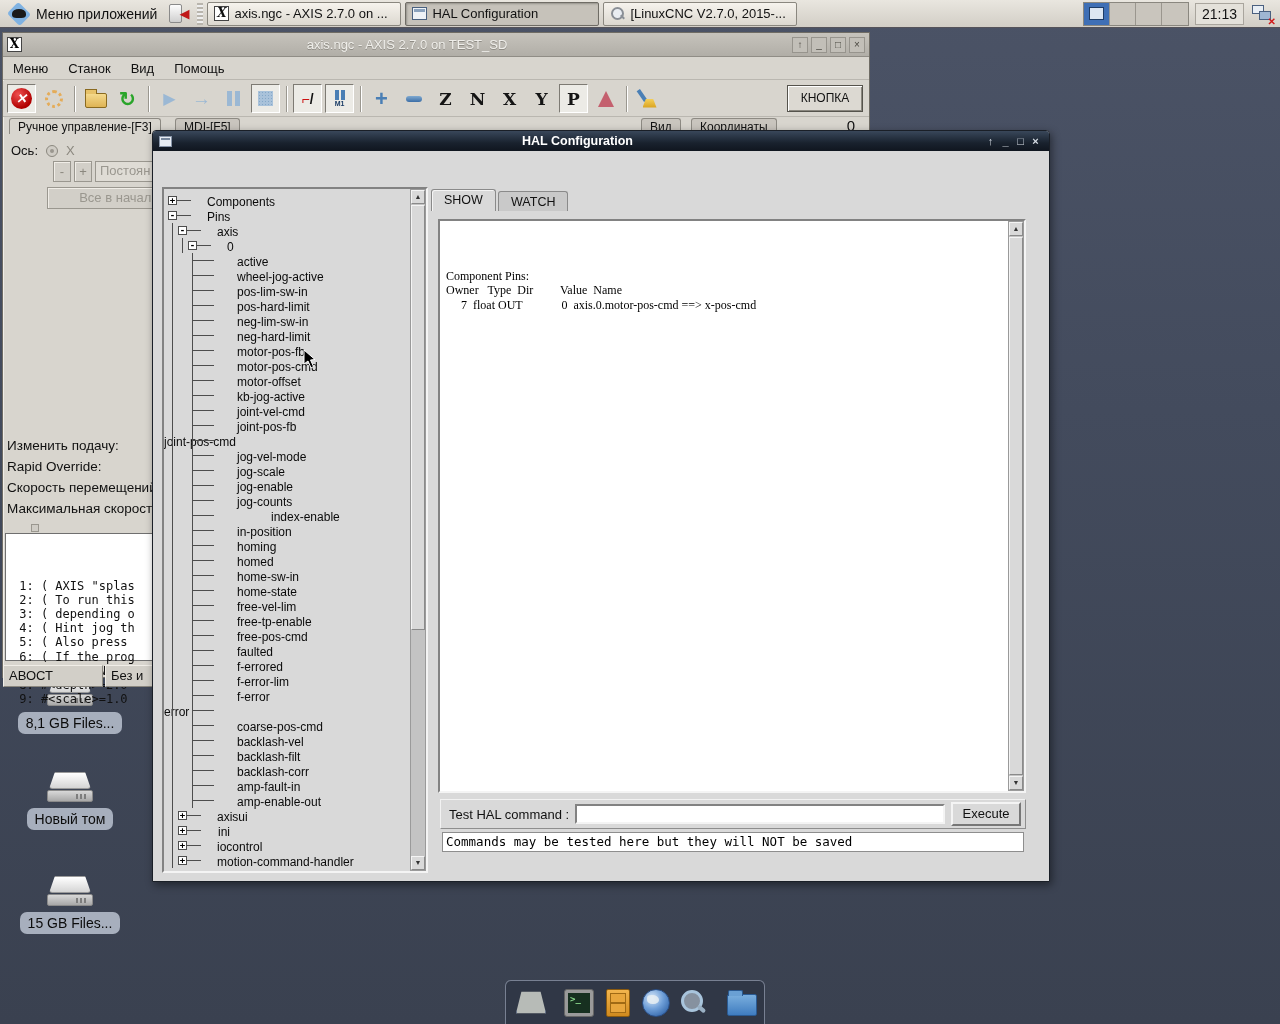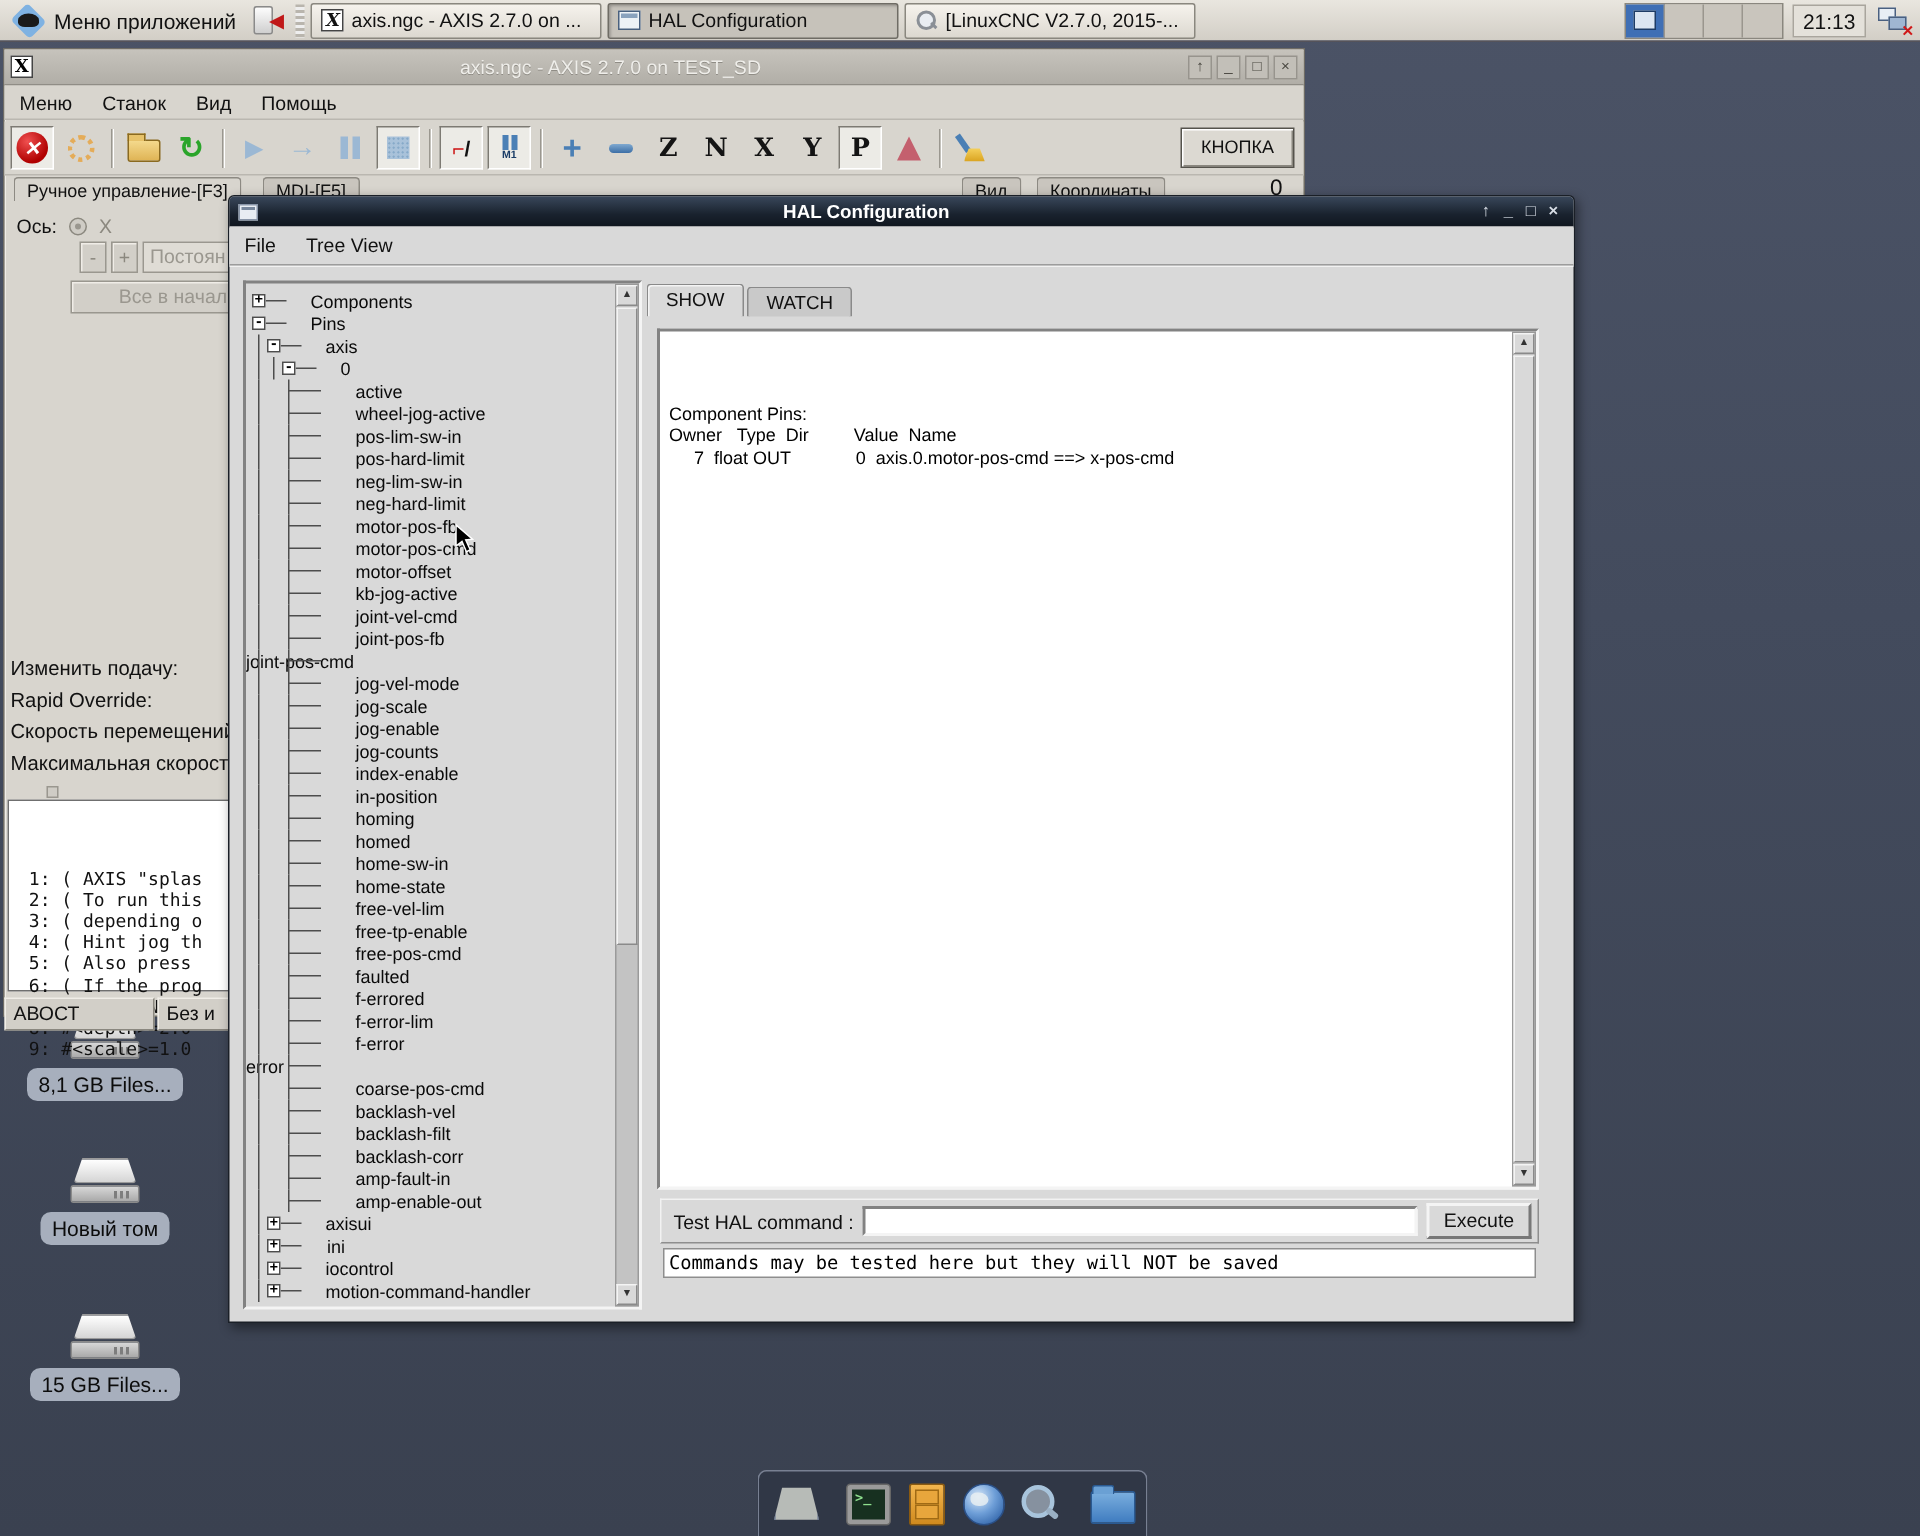--- a/index.html
+++ b/index.html
@@ -170,21 +170,21 @@
   .vscroll .thumb { position:absolute; left:0; right:0; background:#d9d9d9;
     border:1px solid; border-color:#f4f4f4 #8a8a8a #8a8a8a #f4f4f4; }
 
   .hal-tab { position:absolute; height:22px; background:#d9d9d9; border:1px solid #8a8a8a; border-bottom:none;
     border-radius:3px 3px 0 0; font-size:12.5px; padding:3px 12px 0; color:#111; top:58px; }
   .hal-tab.sel { box-shadow:inset 1px 1px 0 #f4f4f4; }
   .hal-tab.off { background:#c9c9c9; top:60px; height:20px; }
 
   .out-box { position:absolute; left:285px; top:88px; width:588px; height:574px; background:#fff; }
   .out-text { position:absolute; left:0; top:0; bottom:0; right:17px;
-    font-family:Liberation Sans, sans-serif; font-size:12px; line-height:14.5px;
+    font-family:Liberation Serif, serif; font-size:12px; line-height:14.5px;
     padding:4px 16px 0 6px; white-space:pre; color:#000; overflow:hidden; }
 
   .cmd-row { position:absolute; left:287px; top:668px; width:586px; height:30px;
     border:1px solid; border-color:#f2f2f2 #8e8e8e #8e8e8e #f2f2f2;
     display:flex; align-items:center; padding:0 4px; gap:6px; }
   .cmd-row label { font-size:13px; color:#111; white-space:nowrap; padding-left:4px; }
   .cmd-input { flex:1; height:20px; background:#fff; border:2px solid; border-color:#828282 #f4f4f4 #f4f4f4 #828282; }
   .exec-btn { width:70px; height:24px; background:#d9d9d9; border:2px solid;
     border-color:#f4f4f4 #777 #777 #f4f4f4; font-size:13px; text-align:center; line-height:20px; color:#111; }
   .cmd-msg { position:absolute; left:289px; top:701px; width:582px; height:20px; background:#fff;
@@ -400,25 +400,20 @@
 
 <div class="win hal-win">
   <div class="hal-title">
     <span class="ico"></span>
     <span class="t">HAL Configuration</span>
     <span class="wb">↑</span>
     <span class="wb">_</span>
     <span class="wb">□</span>
     <span class="wb">×</span>
   </div>
-  <div class="hal-menubar">
-
-  <span>File</span>
-      <span>Tree View</span>
-    </div>
 
   <div class="tree-box sunken2">
     <div class="tree-area">
         <div class="trow"><i class="tick" style="left: 13px; width: 14px;"></i><b class="expbox" style="left: 4px;">+</b><span class="tlabel" style="margin-left: 43px;">Components</span></div>
         <div class="trow"><i class="tick" style="left: 13px; width: 14px;"></i><b class="expbox" style="left: 4px;">-</b><span class="tlabel" style="margin-left: 43px;">Pins</span></div>
         <div class="trow"><i class="vl" style="left: 8px;"></i><i class="tick" style="left: 23px; width: 14px;"></i><b class="expbox" style="left: 14px;">-</b><span class="tlabel" style="margin-left: 53px;">axis</span></div>
         <div class="trow"><i class="vl" style="left: 8px;"></i><i class="vl" style="left: 18px;"></i><i class="tick" style="left: 33px; width: 14px;"></i><b class="expbox" style="left: 24px;">-</b><span class="tlabel" style="margin-left: 63px;">0</span></div>
         <div class="trow"><i class="vl" style="left: 8px;"></i><i class="vl" style="left: 28px;"></i><i class="tick" style="left: 28px; width: 22px;"></i><span class="tlabel" style="margin-left: 73px;">active</span></div>
         <div class="trow"><i class="vl" style="left: 8px;"></i><i class="vl" style="left: 28px;"></i><i class="tick" style="left: 28px; width: 22px;"></i><span class="tlabel" style="margin-left: 73px;">wheel-jog-active</span></div>
         <div class="trow"><i class="vl" style="left: 8px;"></i><i class="vl" style="left: 28px;"></i><i class="tick" style="left: 28px; width: 22px;"></i><span class="tlabel" style="margin-left: 73px;">pos-lim-sw-in</span></div>
@@ -429,21 +424,21 @@
         <div class="trow"><i class="vl" style="left: 8px;"></i><i class="vl" style="left: 28px;"></i><i class="tick" style="left: 28px; width: 22px;"></i><span class="tlabel" style="margin-left: 73px;">motor-pos-cmd</span></div>
         <div class="trow"><i class="vl" style="left: 8px;"></i><i class="vl" style="left: 28px;"></i><i class="tick" style="left: 28px; width: 22px;"></i><span class="tlabel" style="margin-left: 73px;">motor-offset</span></div>
         <div class="trow"><i class="vl" style="left: 8px;"></i><i class="vl" style="left: 28px;"></i><i class="tick" style="left: 28px; width: 22px;"></i><span class="tlabel" style="margin-left: 73px;">kb-jog-active</span></div>
         <div class="trow"><i class="vl" style="left: 8px;"></i><i class="vl" style="left: 28px;"></i><i class="tick" style="left: 28px; width: 22px;"></i><span class="tlabel" style="margin-left: 73px;">joint-vel-cmd</span></div>
         <div class="trow"><i class="vl" style="left: 8px;"></i><i class="vl" style="left: 28px;"></i><i class="tick" style="left: 28px; width: 22px;"></i><span class="tlabel" style="margin-left: 73px;">joint-pos-fb</span></div>
         <div class="trow"><i class="vl" style="left: 8px;"></i><i class="vl" style="left: 28px;"></i><i class="tick" style="left: 28px; width: 22px;"></i><span class="tlabel" style="">joint-pos-cmd</span></div>
         <div class="trow"><i class="vl" style="left: 8px;"></i><i class="vl" style="left: 28px;"></i><i class="tick" style="left: 28px; width: 22px;"></i><span class="tlabel" style="margin-left: 73px;">jog-vel-mode</span></div>
         <div class="trow"><i class="vl" style="left: 8px;"></i><i class="vl" style="left: 28px;"></i><i class="tick" style="left: 28px; width: 22px;"></i><span class="tlabel" style="margin-left: 73px;">jog-scale</span></div>
         <div class="trow"><i class="vl" style="left: 8px;"></i><i class="vl" style="left: 28px;"></i><i class="tick" style="left: 28px; width: 22px;"></i><span class="tlabel" style="margin-left: 73px;">jog-enable</span></div>
         <div class="trow"><i class="vl" style="left: 8px;"></i><i class="vl" style="left: 28px;"></i><i class="tick" style="left: 28px; width: 22px;"></i><span class="tlabel" style="margin-left: 73px;">jog-counts</span></div>
-        <div class="trow"><i class="vl" style="left: 8px;"></i><i class="vl" style="left: 28px;"></i><i class="tick" style="left: 28px; width: 22px;"></i><span class="tlabel" style="margin-left: 73px;">index-enable</span></div>
+        <div class="trow"><i class="vl" style="left: 8px;"></i><i class="vl" style="left: 28px;"></i><i class="tick" style="left: 28px; width: 22px;"></i><span class="tlabel" style="margin-left: 107px;">index-enable</span></div>
         <div class="trow"><i class="vl" style="left: 8px;"></i><i class="vl" style="left: 28px;"></i><i class="tick" style="left: 28px; width: 22px;"></i><span class="tlabel" style="margin-left: 73px;">in-position</span></div>
         <div class="trow"><i class="vl" style="left: 8px;"></i><i class="vl" style="left: 28px;"></i><i class="tick" style="left: 28px; width: 22px;"></i><span class="tlabel" style="margin-left: 73px;">homing</span></div>
         <div class="trow"><i class="vl" style="left: 8px;"></i><i class="vl" style="left: 28px;"></i><i class="tick" style="left: 28px; width: 22px;"></i><span class="tlabel" style="margin-left: 73px;">homed</span></div>
         <div class="trow"><i class="vl" style="left: 8px;"></i><i class="vl" style="left: 28px;"></i><i class="tick" style="left: 28px; width: 22px;"></i><span class="tlabel" style="margin-left: 73px;">home-sw-in</span></div>
         <div class="trow"><i class="vl" style="left: 8px;"></i><i class="vl" style="left: 28px;"></i><i class="tick" style="left: 28px; width: 22px;"></i><span class="tlabel" style="margin-left: 73px;">home-state</span></div>
         <div class="trow"><i class="vl" style="left: 8px;"></i><i class="vl" style="left: 28px;"></i><i class="tick" style="left: 28px; width: 22px;"></i><span class="tlabel" style="margin-left: 73px;">free-vel-lim</span></div>
         <div class="trow"><i class="vl" style="left: 8px;"></i><i class="vl" style="left: 28px;"></i><i class="tick" style="left: 28px; width: 22px;"></i><span class="tlabel" style="margin-left: 73px;">free-tp-enable</span></div>
         <div class="trow"><i class="vl" style="left: 8px;"></i><i class="vl" style="left: 28px;"></i><i class="tick" style="left: 28px; width: 22px;"></i><span class="tlabel" style="margin-left: 73px;">free-pos-cmd</span></div>
         <div class="trow"><i class="vl" style="left: 8px;"></i><i class="vl" style="left: 28px;"></i><i class="tick" style="left: 28px; width: 22px;"></i><span class="tlabel" style="margin-left: 73px;">faulted</span></div>
         <div class="trow"><i class="vl" style="left: 8px;"></i><i class="vl" style="left: 28px;"></i><i class="tick" style="left: 28px; width: 22px;"></i><span class="tlabel" style="margin-left: 73px;">f-errored</span></div>

